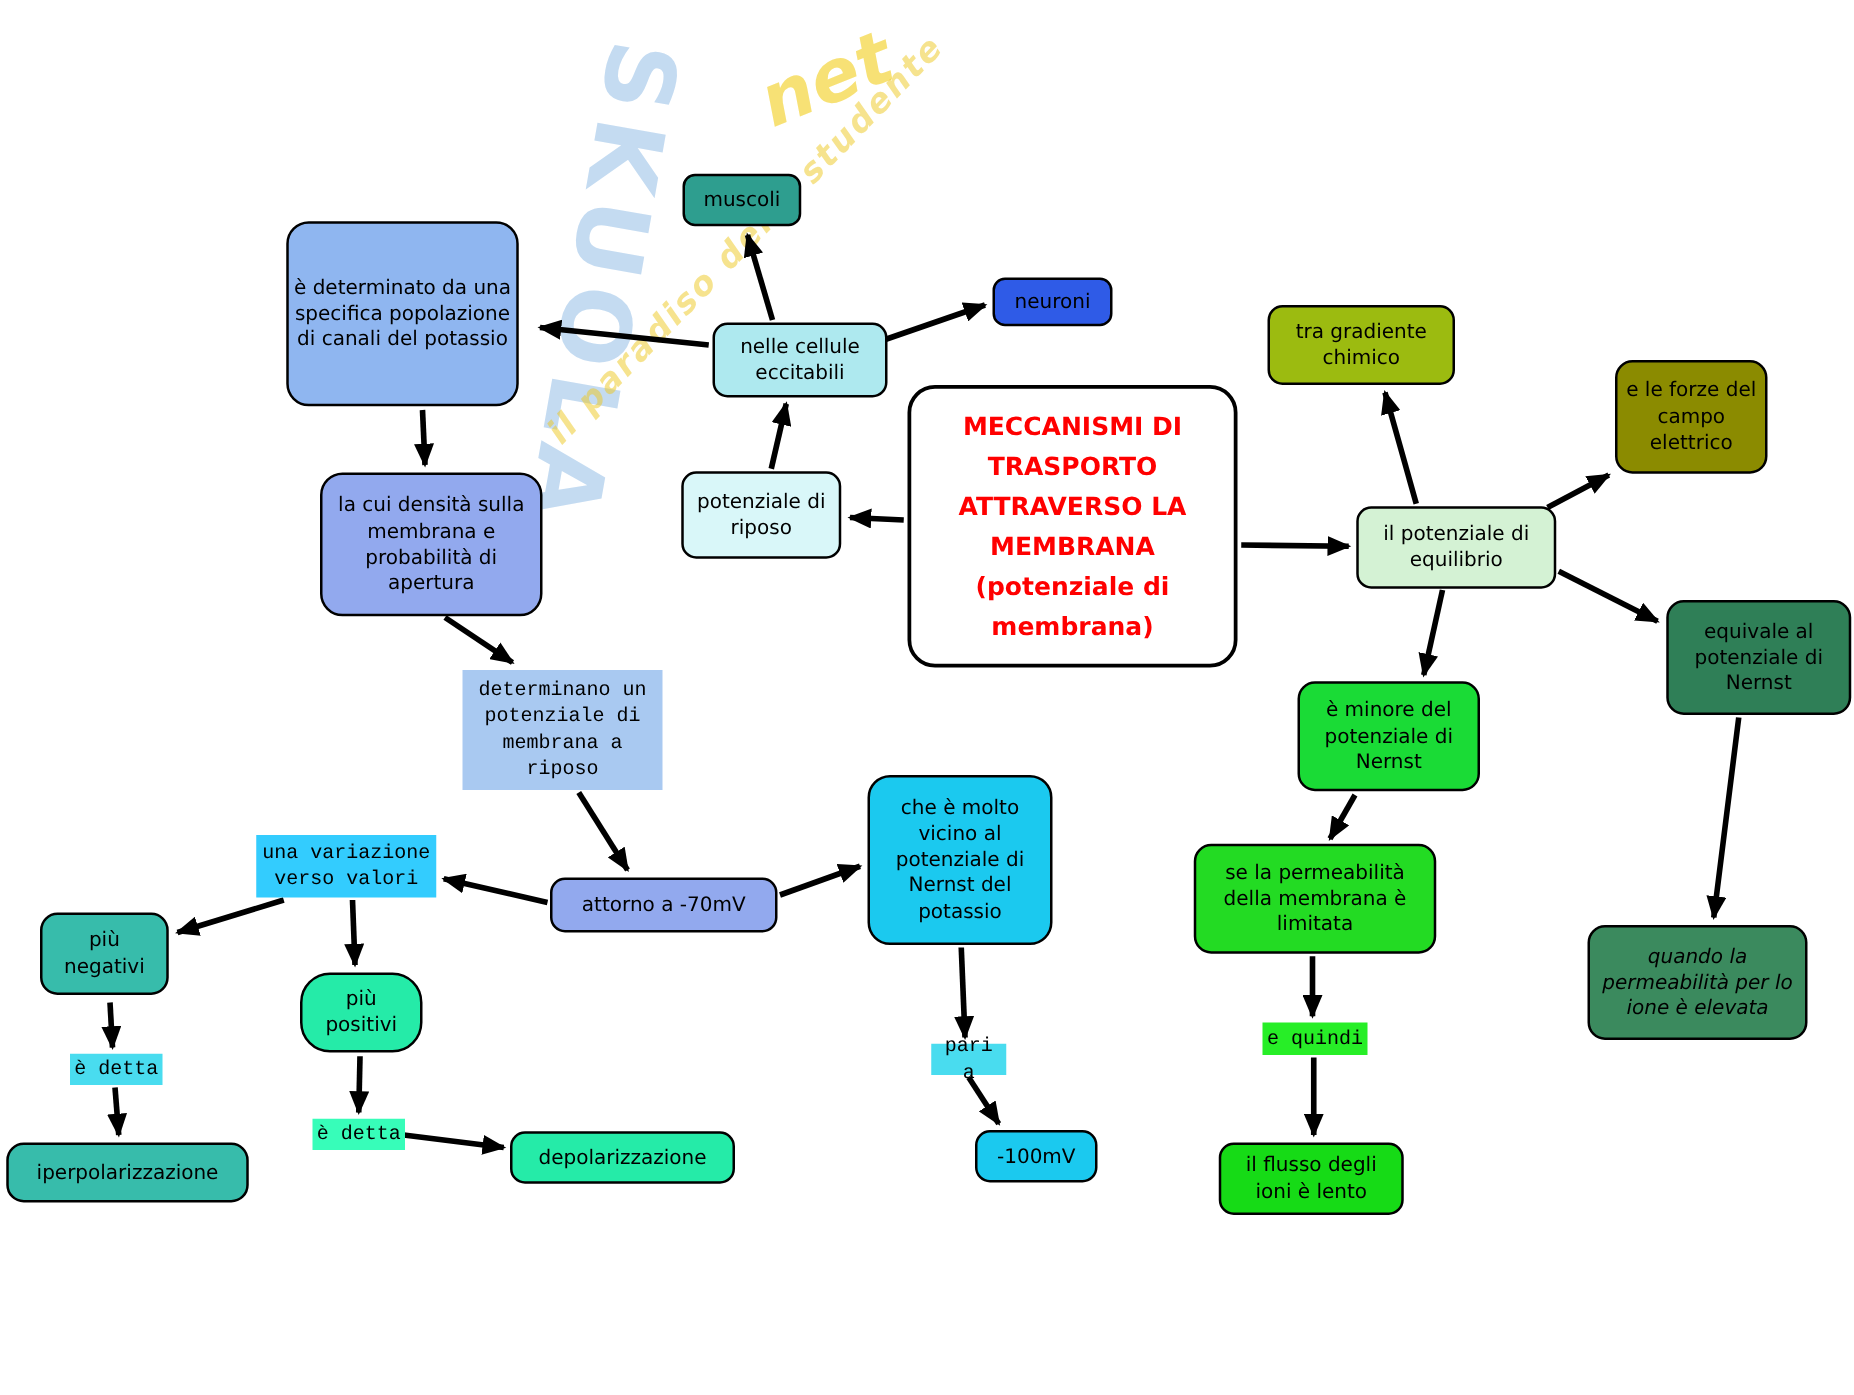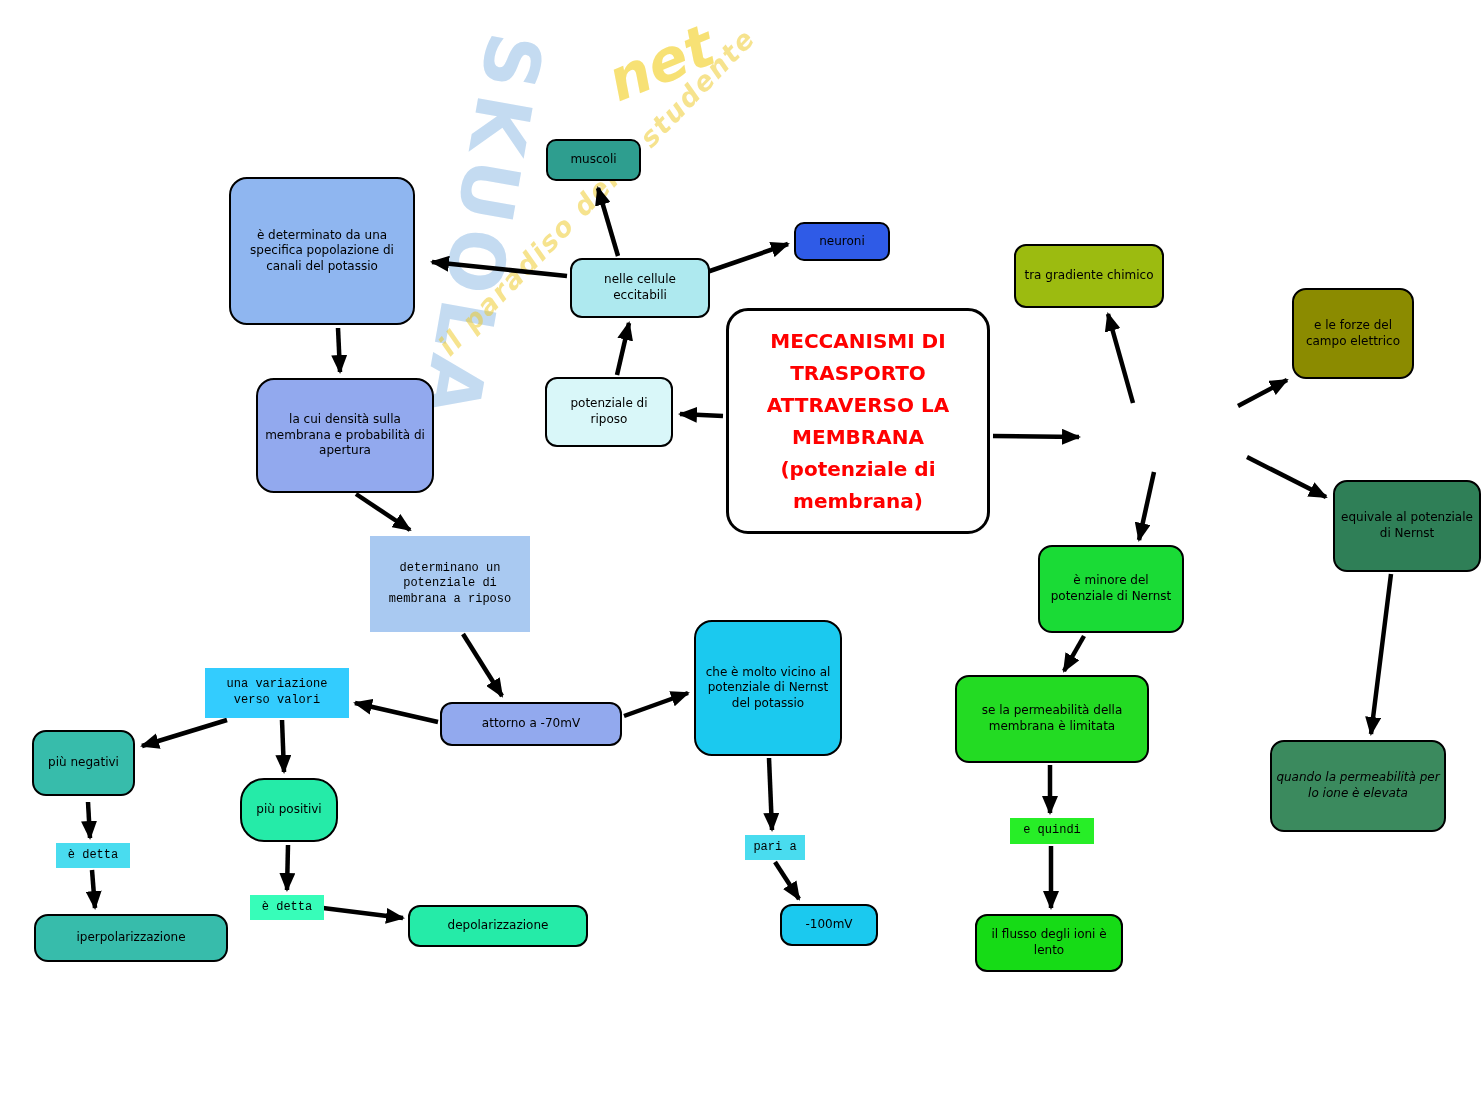--- a/index.html
+++ b/index.html
@@ -15,21 +15,21 @@
     color:rgba(242,205,25,0.60);transform:rotate(-22deg);transform-origin:left top;}
   .wm-tagline{left:432px;top:340px;font-size:27px;font-style:italic;font-weight:bold;
     color:rgba(238,200,30,0.50);transform:rotate(-46deg);transform-origin:left top;letter-spacing:2px;}
   
   svg.arrows{position:absolute;left:0;top:0;z-index:1;}
   
   .node{
     position:absolute;z-index:2;box-sizing:border-box;
     border:2.5px solid #000;border-radius:12px;
     display:flex;align-items:center;justify-content:center;text-align:center;
-    font-size:12px;line-height:1.3;padding:4px;
+    font-size:16px;line-height:1.3;padding:4px;
   }
   .r18{border-radius:18px;}
   .flat{border:none;border-radius:0;padding:2px;font-family:Liberation Mono, monospace;}
   .central{
     border-width:3px;border-radius:22px;font-weight:bold;font-size:20px;
     line-height:1.6;
   }
 </style>
 </head>
 <body>
@@ -88,20 +88,21 @@
   <div class="node r18" style="left: 229px; top: 177px; width: 186px; height: 148px; background-color: rgb(143, 182, 240);">è determinato da una specifica popolazione di canali del potassio</div>
 
   <div class="node r18" style="left: 256px; top: 378px; width: 178px; height: 115px; background-color: rgb(146, 169, 238);">la cui densità sulla membrana e probabilità di apertura</div>
 
   <div class="node" style="left: 545px; top: 377px; width: 128px; height: 70px; background-color: rgb(217, 247, 249);">potenziale di riposo</div>
 
   <div class="node" style="left: 1014px; top: 244px; width: 150px; height: 64px; background-color: rgb(156, 187, 16);">tra gradiente chimico</div>
 
   <div class="node" style="left: 1292px; top: 288px; width: 122px; height: 91px; border-radius: 14px; background-color: rgb(139, 139, 0);">e le forze del campo elettrico</div>
 
+  <div class="node" style="left: 1085px; top: 405px; width: 160px; height: 66px; background-color: rgb(212, 242, 212);">il potenziale di equilibrio</div>
 
   <div class="node" style="left: 1333px; top: 480px; width: 148px; height: 92px; border-radius: 14px; background-color: rgb(47, 127, 87);">equivale al potenziale di Nernst</div>
 
   <div class="node" style="left: 1038px; top: 545px; width: 146px; height: 88px; border-radius: 14px; background-color: rgb(26, 219, 54);">è minore del potenziale di Nernst</div>
 
   <div class="node flat" style="left: 370px; top: 536px; width: 160px; height: 96px; background-color: rgb(169, 201, 241);">determinano un potenziale di membrana a riposo</div>
 
   <div class="node" style="left: 955px; top: 675px; width: 194px; height: 88px; border-radius: 14px; background-color: rgb(35, 219, 35);">se la permeabilità della membrana è limitata</div>
 
   <div class="node r18" style="left: 694px; top: 620px; width: 148px; height: 136px; background-color: rgb(27, 201, 239);">che è molto vicino al potenziale di Nernst del potassio</div>
@@ -109,21 +110,21 @@
   <div class="node" style="left: 440px; top: 702px; width: 182px; height: 44px; background-color: rgb(146, 169, 238);">attorno a -70mV</div>
 
   <div class="node flat" style="left: 205px; top: 668px; width: 144px; height: 50px; background-color: rgb(51, 204, 254);">una variazione verso valori</div>
 
   <div class="node" style="left: 32px; top: 730px; width: 103px; height: 66px; border-radius: 14px; background-color: rgb(55, 188, 171);">più negativi</div>
 
   <div class="node" style="left: 240px; top: 778px; width: 98px; height: 64px; border-radius: 24px; background-color: rgb(37, 235, 168);">più positivi</div>
 
   <div class="node flat" style="left: 56px; top: 843px; width: 74px; height: 25px; background-color: rgb(73, 220, 239);">è detta</div>
 
-  <div class="node" style="left: 5px; top: 914px; width: 194px; height: 48px; border-radius: 14px; background-color: rgb(55, 188, 171); margin-left: 29px;">iperpolarizzazione</div>
+  <div class="node" style="left: 5px; top: 914px; width: 194px; height: 48px; border-radius: 14px; background-color: rgb(55, 188, 171);">iperpolarizzazione</div>
 
   <div class="node flat" style="left: 250px; top: 895px; width: 74px; height: 25px; background-color: rgb(55, 253, 185);">è detta</div>
 
   <div class="node" style="left: 408px; top: 905px; width: 180px; height: 42px; background-color: rgb(37, 235, 168);">depolarizzazione</div>
 
   <div class="node flat" style="left: 745px; top: 835px; width: 60px; height: 25px; background-color: rgb(73, 220, 239);">pari a</div>
 
   <div class="node" style="left: 780px; top: 904px; width: 98px; height: 42px; background-color: rgb(27, 201, 239);">-100mV</div>
 
   <div class="node flat" style="left: 1010px; top: 818px; width: 84px; height: 26px; background-color: rgb(39, 238, 39);">e quindi</div>

